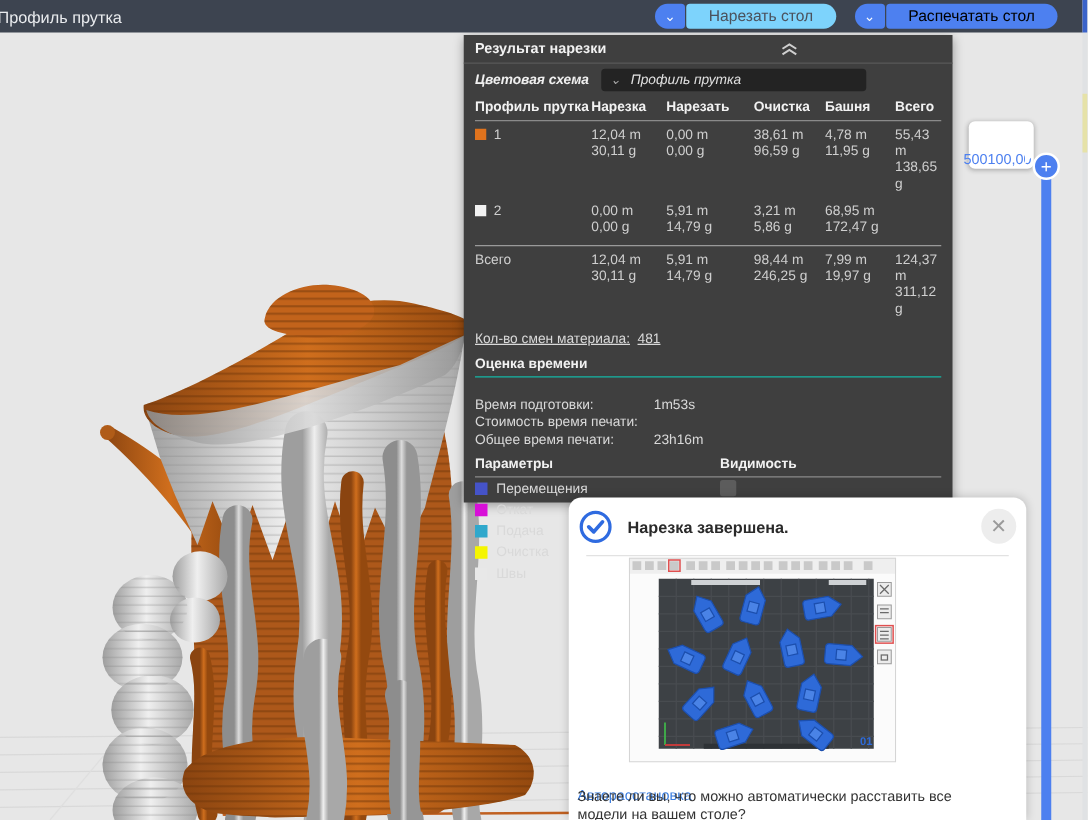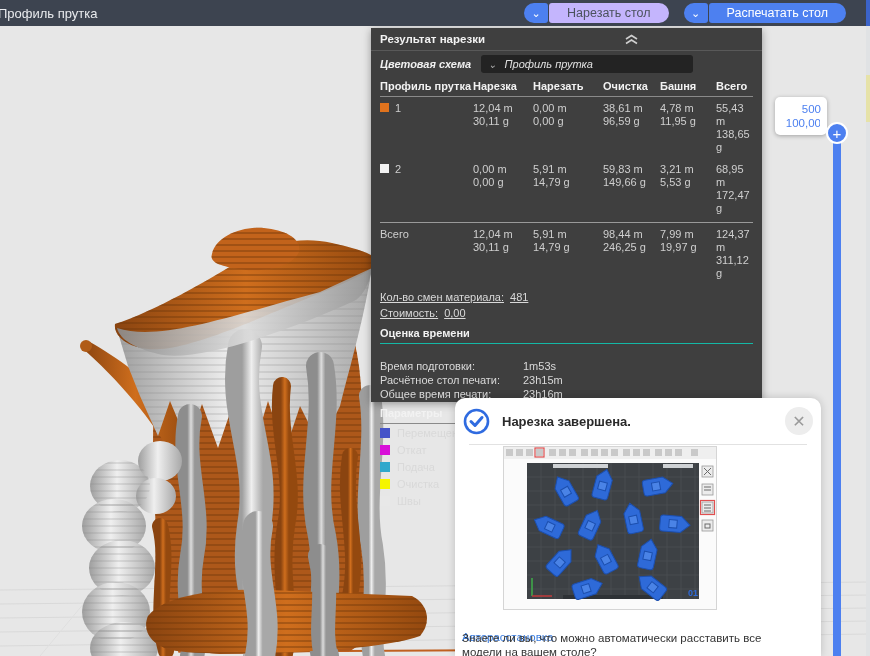--- a/index.html
+++ b/index.html
@@ -11,22 +11,22 @@
   .topbar { position:absolute; left:0; top:0; width:866px; height:26px;
     background:#3d4450; display:flex; align-items:center; z-index:30; }
   .topbar-title { color:#e9ebee; font-size:13px; margin-left:-2px; white-space:nowrap; }
   .tb-btns { position:absolute; right:20px; top:3px; display:flex; gap:15px; }
   .btn-group { display:flex; gap:1px; }
   .chev-btn { width:24px; height:20px; border-radius:10px 3px 3px 10px;
     background:#4d80f0; color:#fff; font-size:11px; display:flex;
     align-items:center; justify-content:center; cursor:pointer; }
   .pill-btn { height:20px; border-radius:3px 10px 10px 3px; padding:0 18px;
     font-size:12.5px; display:flex; align-items:center; justify-content:center; cursor:pointer; }
-  .pill-disabled { background:#c4b5fd; color:#4b525d; }
-  .pill-primary { background:#4d80f0; color:#ffffff; }
+  .pill-disabled { background:#7dd3fc; color:#4b525d; }
+  .pill-primary { background:#4d80f0; color:#000000; }
   .topbar-corner { position:absolute; right:0; top:0; width:4px; height:26px; background:#3b63c9; z-index:31; }
   .right-strip { position:absolute; right:0; top:26px; width:4px; height:630px; background:#e0e2e4; z-index:5; }
   .right-strip .yellow { position:absolute; top:49px; left:0; width:4px; height:47px; background:#e6e2a8; }
   .skirt { position:absolute; left:178px; top:650px; width:300px; height:2px;
     background:#c06020; border-radius:2px; transform:rotate(-0.3deg); }
 
   
   .panel { position:absolute; left:371px; top:28px; width:391px; height:374px;
     background:#3f3f3f; color:#d9d9d9; font-size:11px; z-index:20;
     box-shadow:0 2px 8px rgba(0,0,0,.35); padding:0 9px; }
@@ -79,21 +79,21 @@
     color:#333; line-height:14px; }
 
   
   .slider-track { position:absolute; left:833px; top:133px; width:8px; height:523px;
     background:#4d80f0; border-radius:4px 4px 0 0; z-index:10; cursor:pointer; }
   .slider-handle { position:absolute; left:826px; top:122px; width:22px; height:22px;
     border-radius:50%; background:#4d80f0; border:2px solid #ffffff; z-index:12;
     color:#fff; font-size:15px; display:flex; align-items:center; justify-content:center; cursor:grab; }
   .slider-tip { position:absolute; left:775px; top:97px; width:52px; height:38px;
     background:#fff; border-radius:5px; box-shadow:0 1px 4px rgba(0,0,0,.3); z-index:11;
-    display:flex; flex-direction:column; align-items:flex-end; justify-content:center;
+    display:flex; flex-direction:row; align-items:flex-end; justify-content:center;
     padding-right:6px; color:#4d80f0; font-size:11.5px; line-height:14px; }
   .slider-tip:after { content:""; position:absolute; right:-5px; bottom:4px;
     border:6px solid transparent; border-left-color:#fff; }
 
   .model-svg { position:absolute; left:20px; top:196px; z-index:2; }
   .bed-svg  { position:absolute; left:0; top:560px; z-index:1; }
 </style>
 </head>
 <body>
 
@@ -271,26 +271,22 @@
         </span>
       <span>
           <div>0,00 m</div>
           <div>0,00 g</div>
         </span>
       <span>
           <div>5,91 m</div>
           <div>14,79 g</div>
         </span>
       <span>
-          <div>59,83 m</div>
-          <div>149,66 g</div>
-        </span>
-      <span>
           <div>3,21 m</div>
-          <div>5,53 g</div>
+          <div>5,86 g</div>
         </span>
       <span>
           <div>68,95 m</div>
           <div>172,47 g</div>
         </span>
     </div>
 
     <hr class="total-hr">
     <div class="tgrid trow">
       <span>Всего</span>
@@ -311,33 +307,29 @@
           <div>19,97 g</div>
         </span>
       <span>
           <div>124,37 m</div>
           <div>311,12 g</div>
         </span>
     </div>
 
     <div class="kv">
       <b class="lbl">Кол-во смен материала:</b><span class="val">481</span>
-    </div>
-    <div class="kv" style="margin-top:0">
-      <b class="lbl">Стоимость:</b><span class="val">0,00</span>
     </div>
 
     <div class="section-title">Оценка времени</div>
     <div class="time-grid">
       <span>Время подготовки:</span>
         <span>1m53s</span>
     </div>
     <div class="time-grid">
-      <span>Расчётное стол печати:</span>
-        <span>23h15m</span>
+      <span>Стоимость время печати:</span>
     </div>
     <div class="time-grid">
       <span>Общее время печати:</span>
         <span>23h16m</span>
     </div>
 
     <div class="params-head">
       <span>Параметры</span>
         <span>Видимость</span>
     </div>

